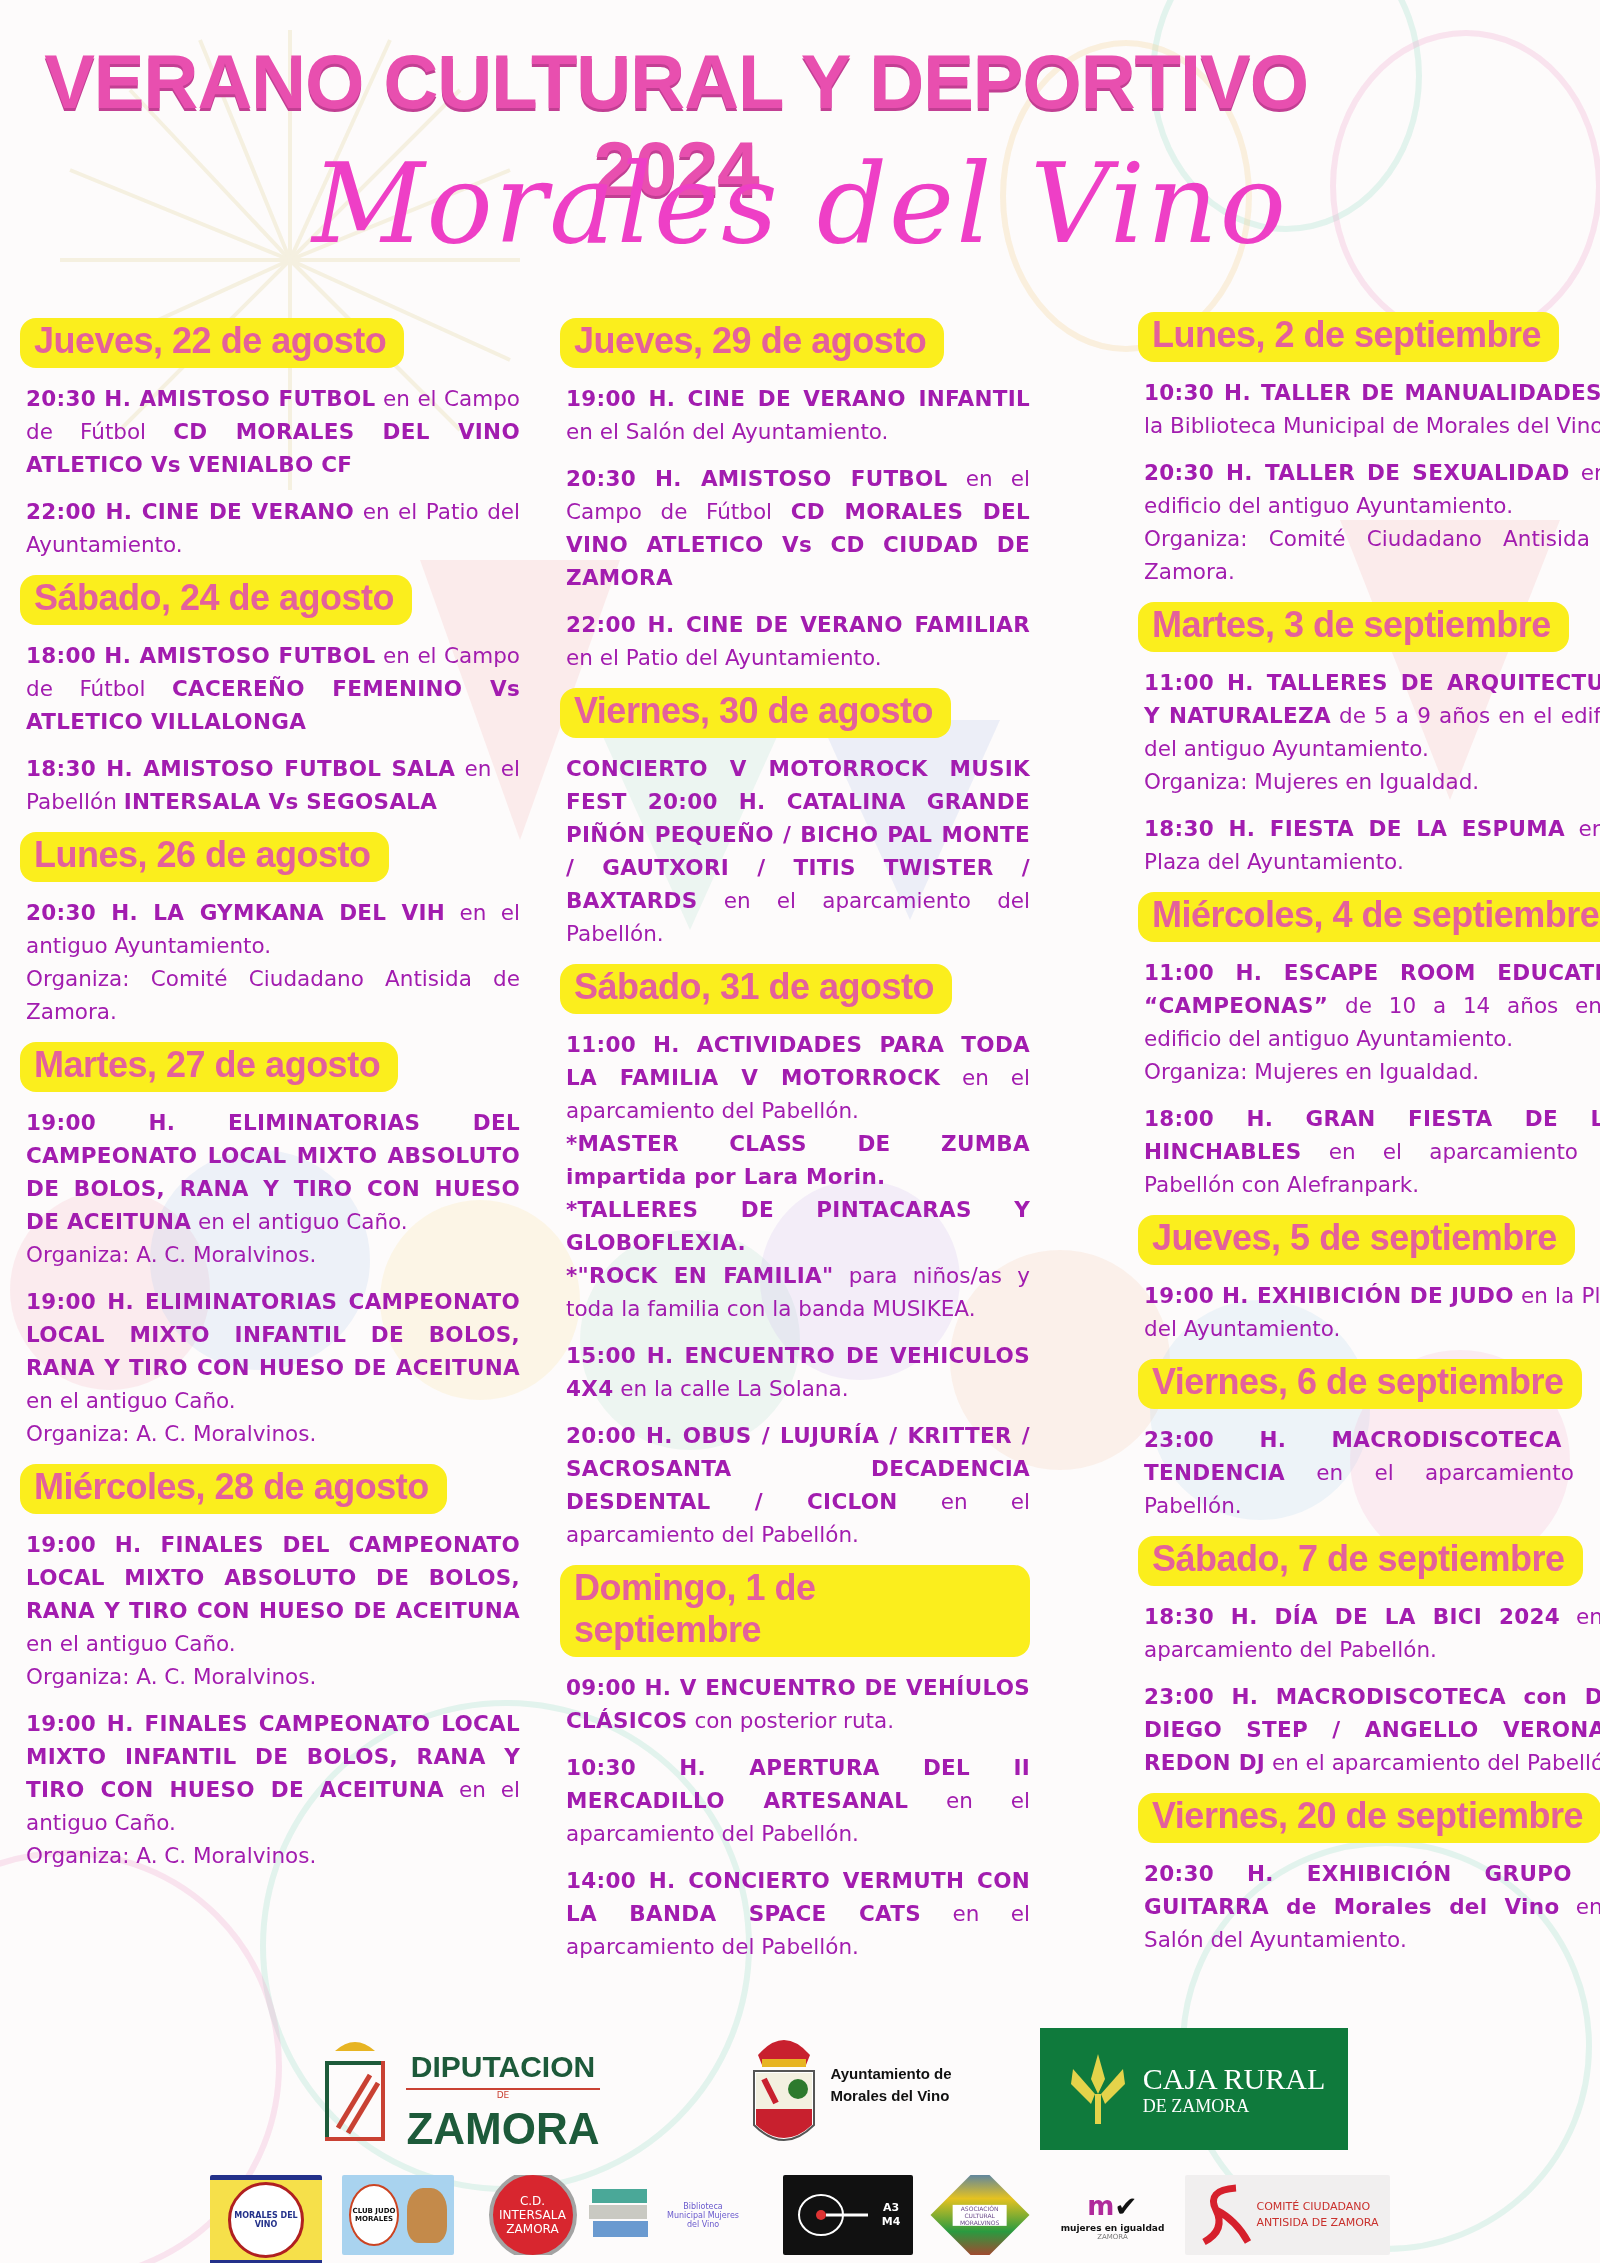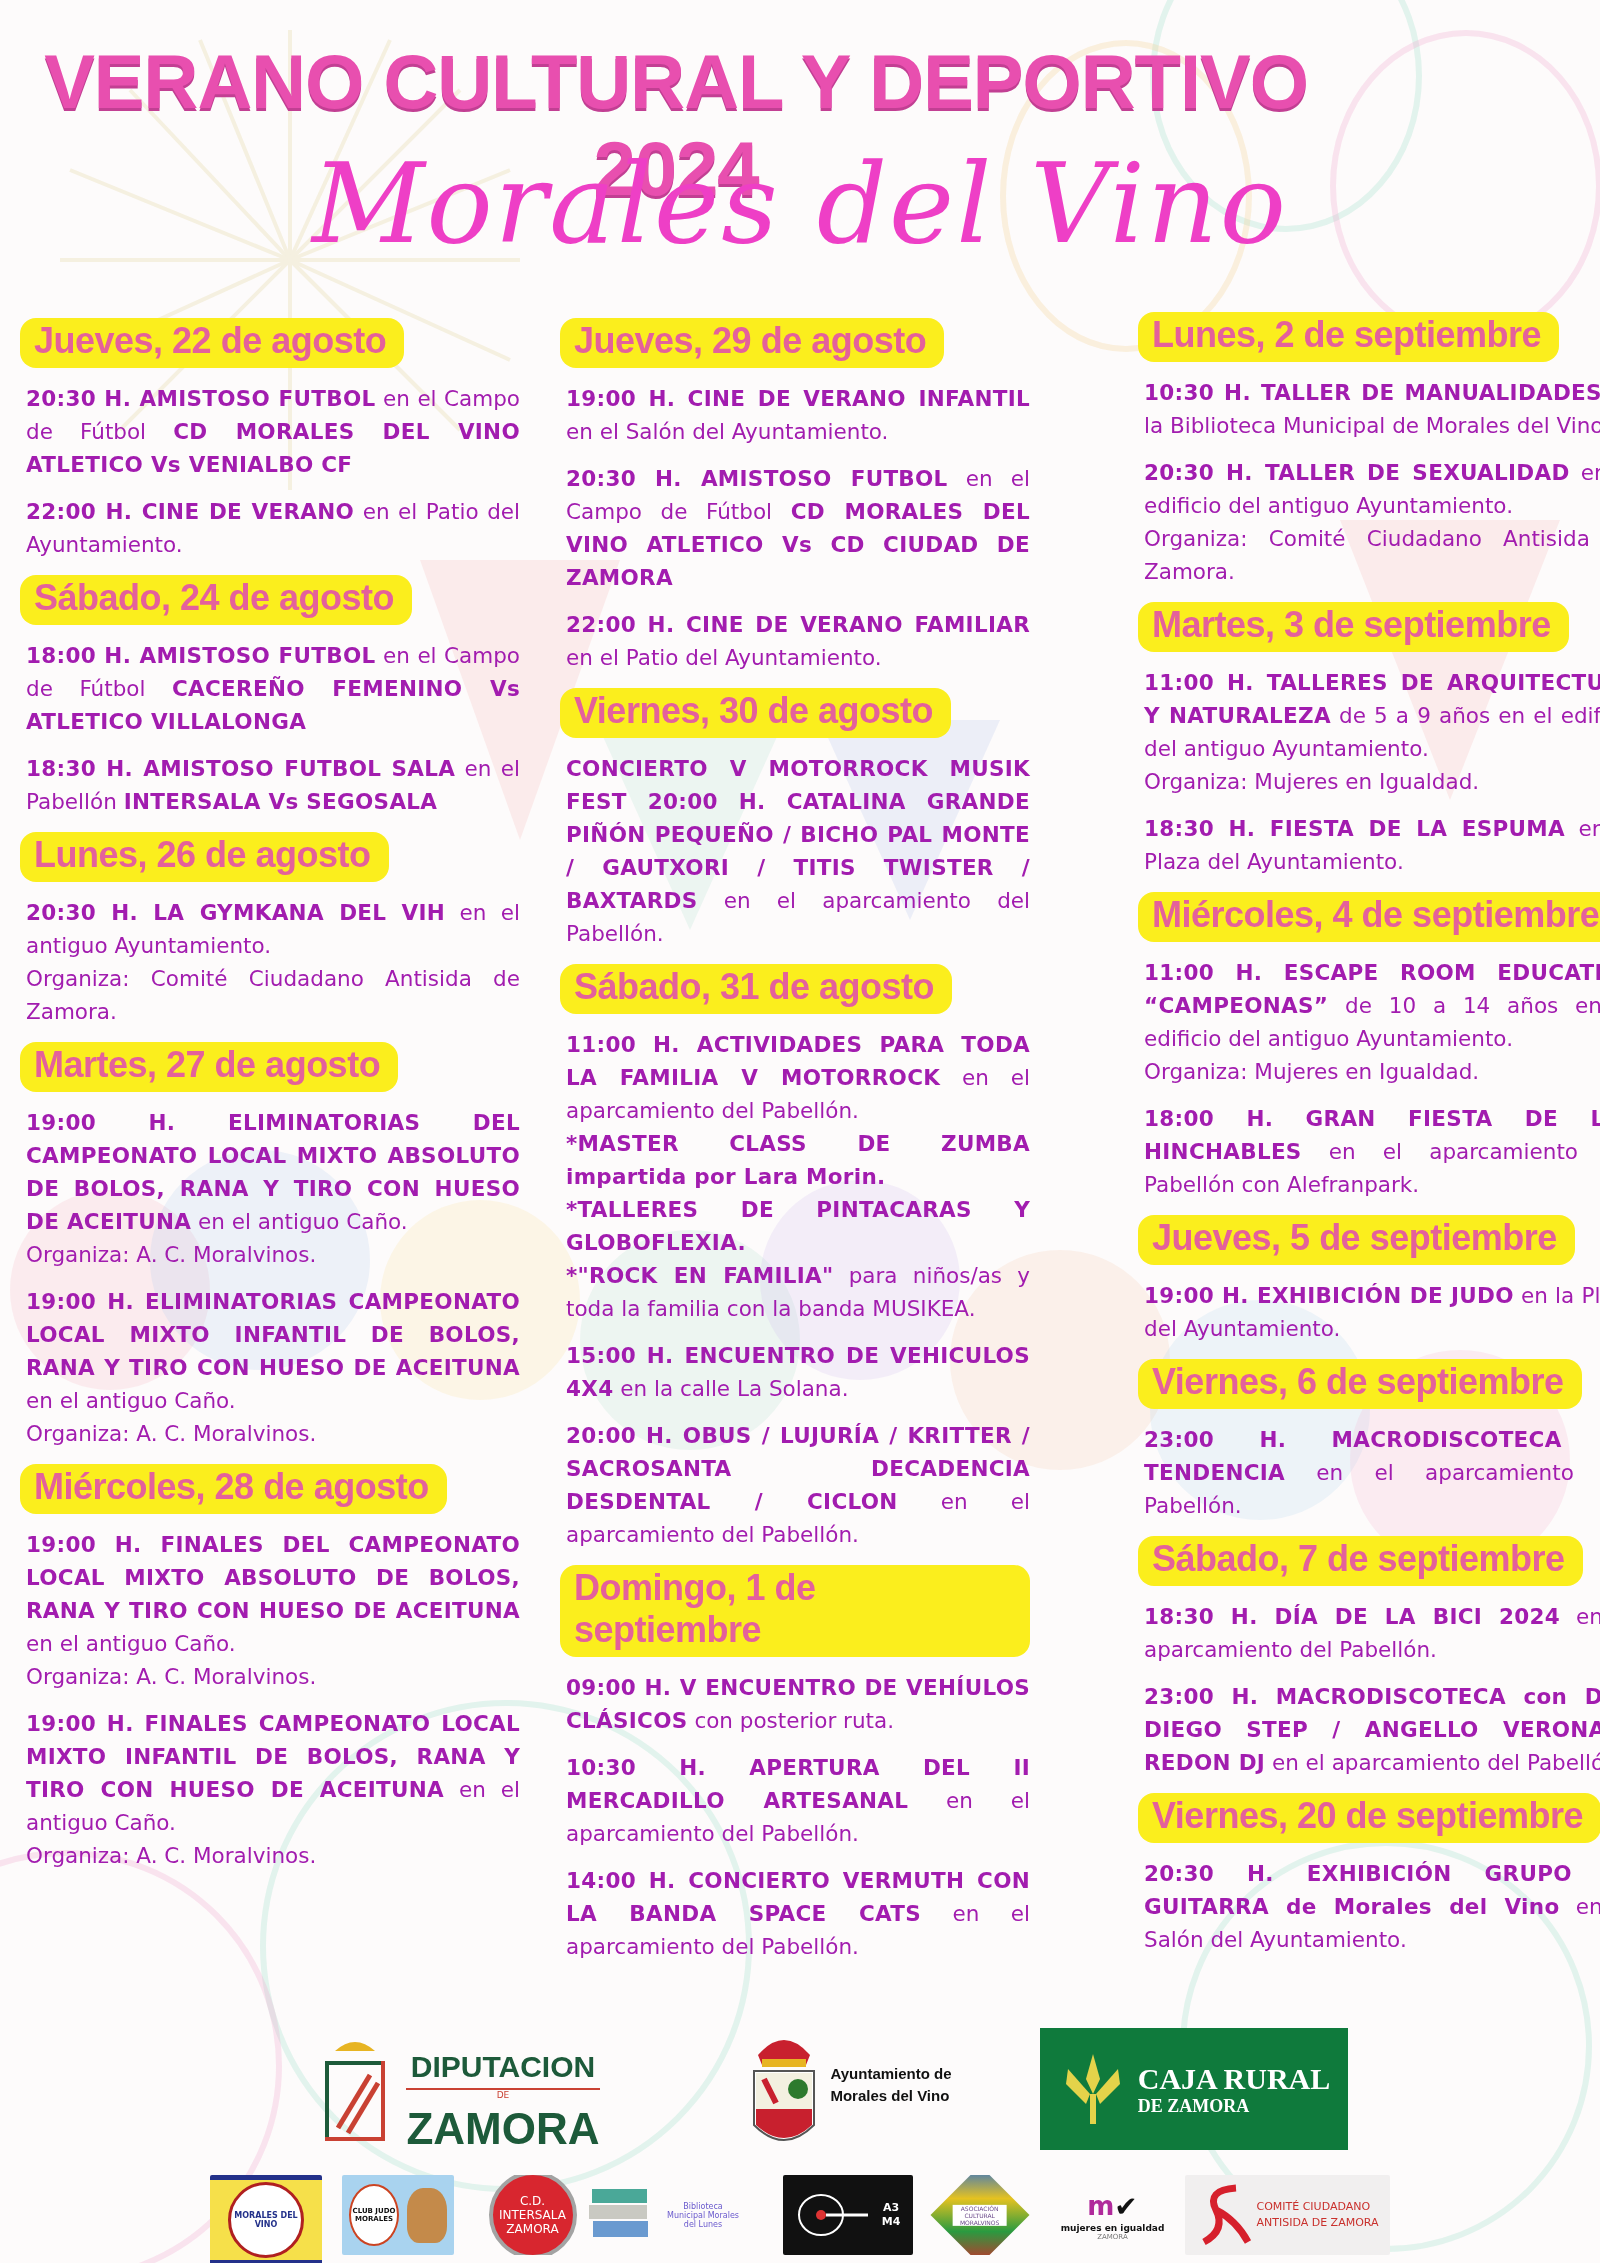--- a/index.html
+++ b/index.html
@@ -223,21 +223,21 @@
   </div>
   <div class="logo caja" style="left:1040px;top:18px;width:308px;height:122px;">
     <svg width="70" height="80" viewBox="0 0 70 80">
       <g fill="#e4d34a">
         <path d="M35 5 L42 30 L35 45 L28 30 Z"></path>
           <path d="M10 20 L32 45 L28 55 L8 35 Z"></path>
         <path d="M60 20 L38 45 L42 55 L62 35 Z"></path>
           <rect x="32" y="45" width="6" height="30"></rect>
       </g>
     </svg>
-    <div style="margin-left:10px;font-family:'Liberation Serif',serif;font-weight:700;">
+    <div style="margin-left:10px;font-family:'Liberation Serif',serif;font-weight:400;">
       <div style="font-size:30px;">CAJA RURAL</div>
       <div style="font-size:18px;">DE ZAMORA</div>
     </div>
   </div>
 </div>
 
 <div class="sponsors2">
   <div class="small-logo" style="left:210px;width:112px;background:#f6e04a;border-top:5px solid #23318a;border-bottom:5px solid #23318a;">
     <div style="width:70px;height:70px;border-radius:50%;background:#fff;border:3px solid #b02020;display:flex;align-items:center;justify-content:center;font-size:8px;font-weight:700;color:#23318a;">MORALES DEL VINO</div>
   </div>
@@ -247,21 +247,21 @@
   </div>
   <div class="small-logo" style="left:475px;width:115px;">
     <div style="width:80px;height:80px;border-radius:50%;border:4px solid #a3a3a3;background:#d8262f;color:#fff;font-size:12px;display:flex;align-items:center;justify-content:center;">C.D. INTERSALA ZAMORA</div>
   </div>
   <div class="small-logo" style="left:575px;width:180px;">
     <svg width="70" height="60" viewBox="0 0 70 60">
         <rect x="5" y="4" width="55" height="14" fill="#4aa898"></rect>
         <rect x="2" y="20" width="58" height="14" fill="#c9c9c2"></rect>
         <rect x="6" y="36" width="55" height="16" fill="#6a9ad0"></rect>
       </svg>
-    <div style="font-size:8px;color:#6a5acd;margin-left:6px;width:80px;">Biblioteca Municipal Morales del Lunes</div>
+    <div style="font-size:8px;color:#6a5acd;margin-left:6px;width:80px;">Biblioteca Municipal Mujeres del Vino</div>
   </div>
   <div class="small-logo" style="left:783px;width:130px;background:#111;color:#fff;">
     <svg width="75" height="50" viewBox="0 0 75 50">
         <ellipse cx="25" cy="25" rx="22" ry="20" fill="none" stroke="#fff" stroke-width="2"></ellipse>
         <line x1="30" y1="25" x2="72" y2="25" stroke="#fff" stroke-width="3"></line>
         <circle cx="25" cy="25" r="5" fill="#d33"></circle>
       </svg>
     <div style="font-weight:700;font-size:11px;line-height:14px;margin-left:11px;">
         <div>A3</div>
         <div>M4</div>

